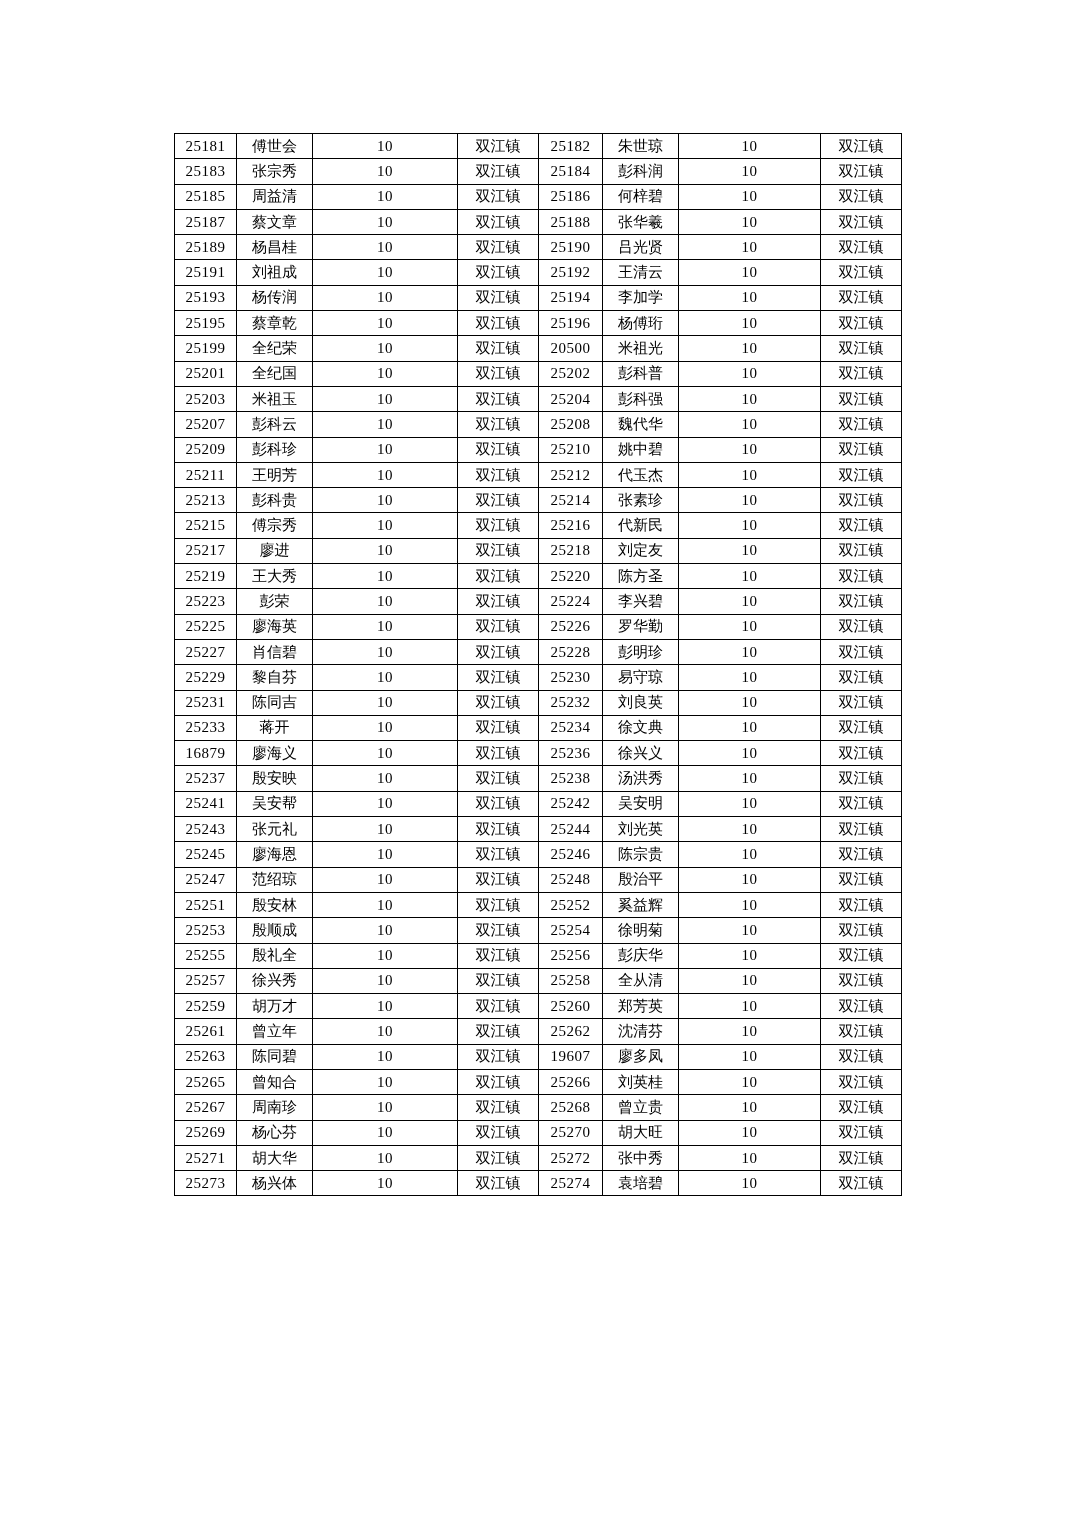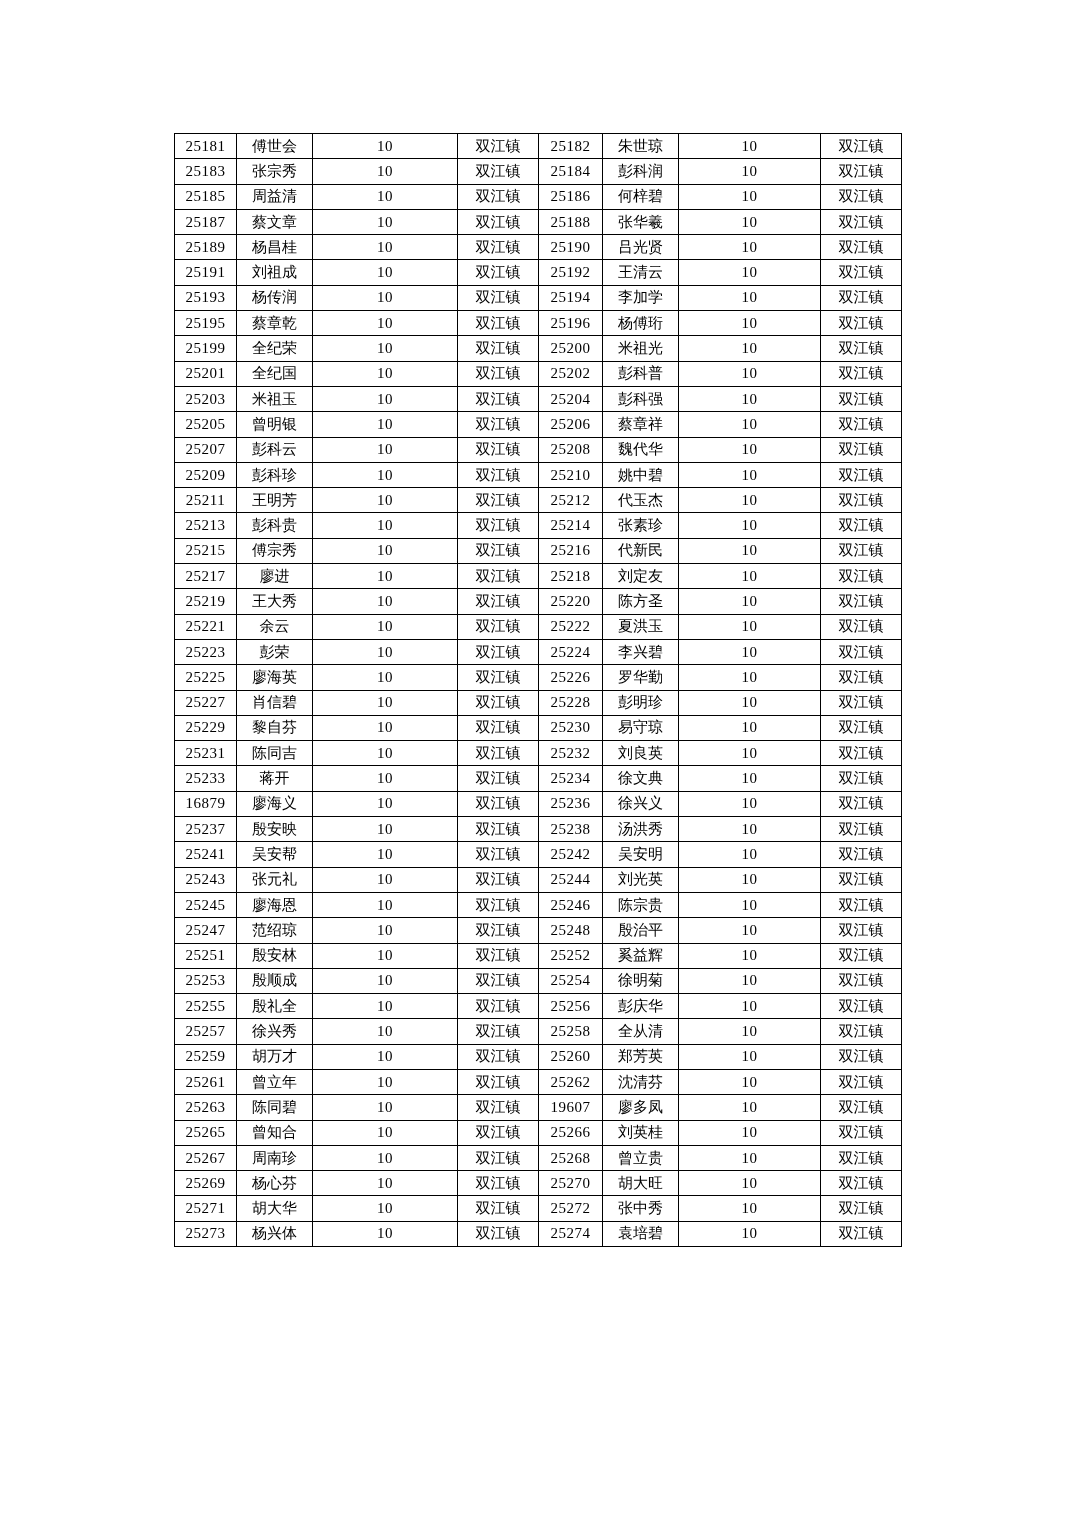--- a/index.html
+++ b/index.html
@@ -141,21 +141,21 @@
           <td class="id-cell">25196</td>
           <td class="name-cell">杨傅珩</td>
           <td class="amount-cell">10</td>
           <td class="town-cell">双江镇</td>
         </tr>
         <tr>
           <td class="id-cell">25199</td>
           <td class="name-cell">全纪荣</td>
           <td class="amount-cell">10</td>
           <td class="town-cell">双江镇</td>
-          <td class="id-cell">25200</td>
+          <td class="id-cell">20500</td>
           <td class="name-cell">米祖光</td>
           <td class="amount-cell">10</td>
           <td class="town-cell">双江镇</td>
         </tr>
         <tr>
           <td class="id-cell">25201</td>
           <td class="name-cell">全纪国</td>
           <td class="amount-cell">10</td>
           <td class="town-cell">双江镇</td>
           <td class="id-cell">25202</td>
@@ -167,30 +167,20 @@
           <td class="id-cell">25203</td>
           <td class="name-cell">米祖玉</td>
           <td class="amount-cell">10</td>
           <td class="town-cell">双江镇</td>
           <td class="id-cell">25204</td>
           <td class="name-cell">彭科强</td>
           <td class="amount-cell">10</td>
           <td class="town-cell">双江镇</td>
         </tr>
         <tr>
-          <td class="id-cell">25205</td>
-          <td class="name-cell">曾明银</td>
-          <td class="amount-cell">10</td>
-          <td class="town-cell">双江镇</td>
-          <td class="id-cell">25206</td>
-          <td class="name-cell">蔡章祥</td>
-          <td class="amount-cell">10</td>
-          <td class="town-cell">双江镇</td>
-        </tr>
-        <tr>
           <td class="id-cell">25207</td>
           <td class="name-cell">彭科云</td>
           <td class="amount-cell">10</td>
           <td class="town-cell">双江镇</td>
           <td class="id-cell">25208</td>
           <td class="name-cell">魏代华</td>
           <td class="amount-cell">10</td>
           <td class="town-cell">双江镇</td>
         </tr>
         <tr>
@@ -243,30 +233,20 @@
           <td class="amount-cell">10</td>
           <td class="town-cell">双江镇</td>
         </tr>
         <tr>
           <td class="id-cell">25219</td>
           <td class="name-cell">王大秀</td>
           <td class="amount-cell">10</td>
           <td class="town-cell">双江镇</td>
           <td class="id-cell">25220</td>
           <td class="name-cell">陈方圣</td>
-          <td class="amount-cell">10</td>
-          <td class="town-cell">双江镇</td>
-        </tr>
-        <tr>
-          <td class="id-cell">25221</td>
-          <td class="name-cell">余云</td>
-          <td class="amount-cell">10</td>
-          <td class="town-cell">双江镇</td>
-          <td class="id-cell">25222</td>
-          <td class="name-cell">夏洪玉</td>
           <td class="amount-cell">10</td>
           <td class="town-cell">双江镇</td>
         </tr>
         <tr>
           <td class="id-cell">25223</td>
           <td class="name-cell">彭荣</td>
           <td class="amount-cell">10</td>
           <td class="town-cell">双江镇</td>
           <td class="id-cell">25224</td>
           <td class="name-cell">李兴碧</td>

